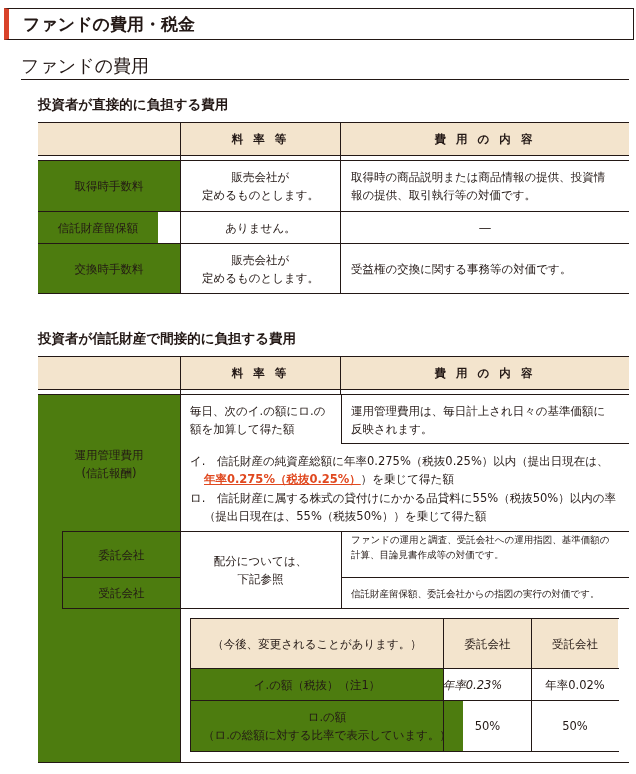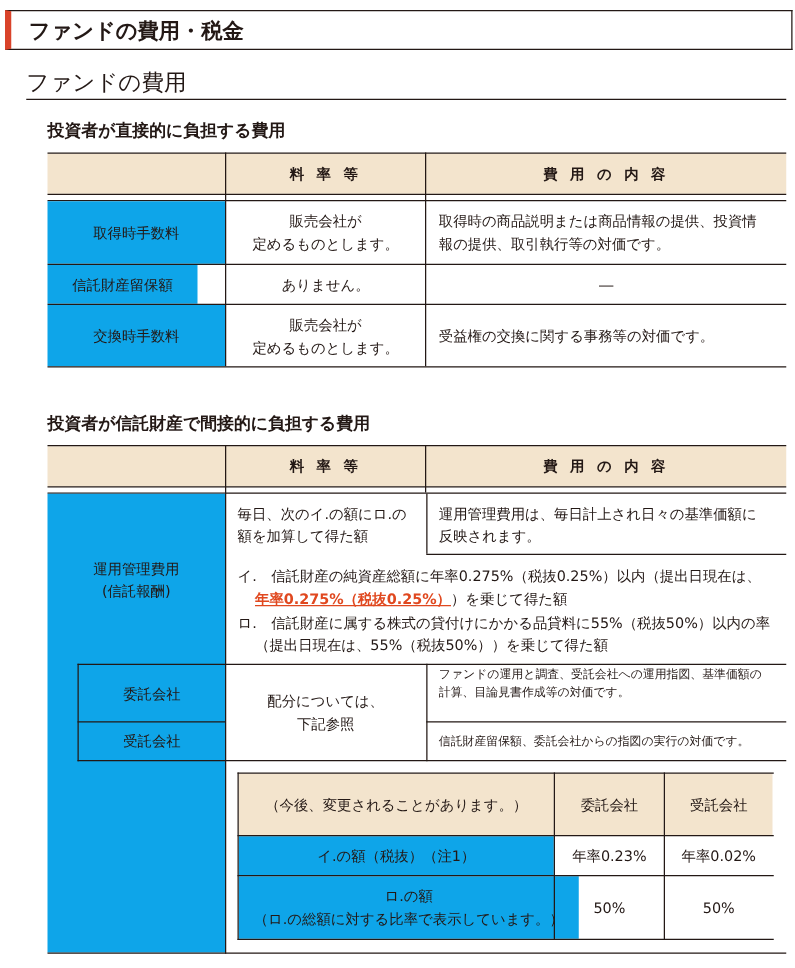--- a/index.html
+++ b/index.html
@@ -7,21 +7,21 @@
          font-family:"DejaVu Sans", "Liberation Sans", sans-serif; color:#231815; }
   .abs { position:absolute; box-sizing:border-box; }
   .title-box { left:4px; top:8px; width:630px; height:32px; border:1px solid #231815;
                border-left:5px solid #d9432a; background:#fff; }
   .title-box span { position:absolute; left:14px; top:4px; font-size:17px; font-weight:bold; }
   .sub-title { left:21px; top:54px; font-size:18px; font-weight:normal; }
   .sub-rule { left:21px; top:79px; width:608px; height:1px; background:#231815; }
   .sec-title { left:38px; font-size:13.5px; font-weight:bold; }
   .cell { position:absolute; box-sizing:border-box; display:flex; align-items:center;
           justify-content:center; text-align:center; font-size:11.5px; line-height:18px; }
-  .beige { background:#0ea5e9;text-align:center; }
+  .beige { background:#4d7c0f;text-align:center; }
   .hbeige { background:#f3e4cd; }
   .hl { position:absolute; height:1px; background:#231815; }
   .vl { position:absolute; width:1px; background:#231815; }
   .left { justify-content:flex-start; text-align:left; padding-left:10px; }
   .hdr { font-size:11.5px; font-weight:bold; letter-spacing:3px; }
   .red { color:#e0481f; text-decoration:underline; font-weight:bold; }
   .small { font-size:9.5px; line-height:15px; }
   .ex { position:absolute; font-size:11.5px; line-height:18px; white-space:nowrap; }
 </style>
 </head>
@@ -123,21 +123,21 @@
   <div class="vl" style="left:341px;top:531px;height:78px;"></div>
 
   <div>
     <div class="cell hbeige" style="left:191px;top:619px;width:252px;height:49px;flex-direction:column;">
       <span>（今後、変更されることがあります。）</span>
     </div>
     <div class="cell hbeige" style="left:444px;top:619px;width:87px;height:49px;">委託会社</div>
     <div class="cell hbeige" style="left:532px;top:619px;width:86px;height:49px;">受託会社</div>
 
     <div class="cell beige" style="left:191px;top:669px;width:252px;height:31px;">イ.の額（税抜）（注1）</div>
-    <div class="cell" style="left:444px;top:669px;width:87px;height:31px;">年率0.23%</div>
+    <div class="cell" style="left:429px;top:669px;width:87px;height:31px;font-style:italic;">年率0.23%</div>
     <div class="cell" style="left:532px;top:669px;width:86px;height:31px;">年率0.02%</div>
 
     <div class="cell beige" style="left:191px;top:701px;width:272px;height:50px;flex-direction:column;">
       <span>ロ.の額</span>
       <span>（ロ.の総額に対する比率で表示しています。）</span>
     </div>
     <div class="cell" style="left:444px;top:701px;width:87px;height:50px;">50%</div>
     <div class="cell" style="left:532px;top:701px;width:86px;height:50px;">50%</div>
 
     <div class="hl" style="left:190px;top:618px;width:429px;"></div>

